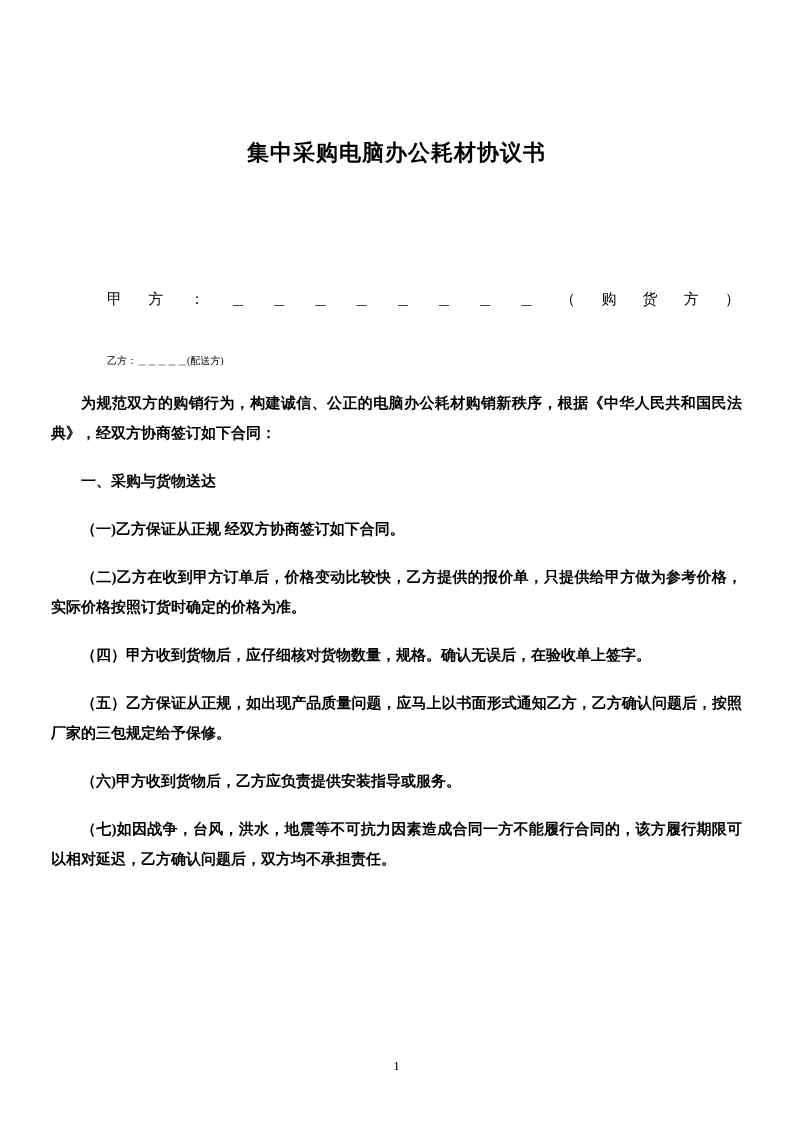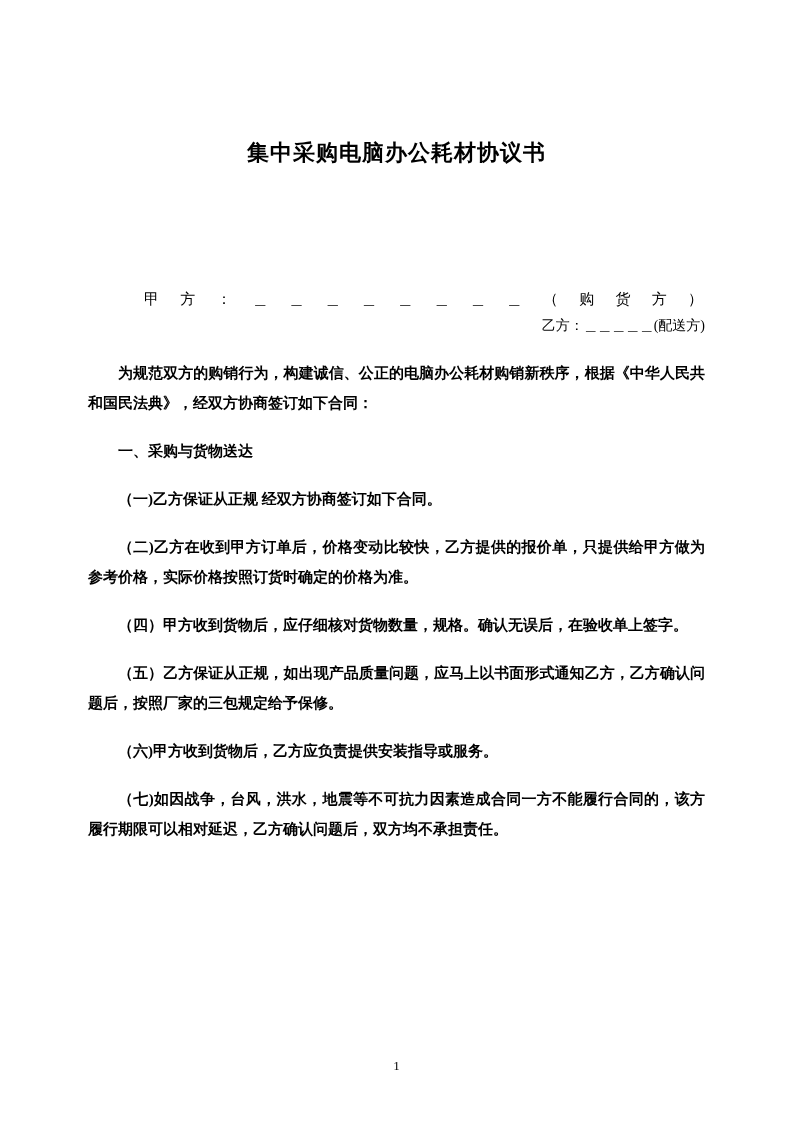--- a/index.html
+++ b/index.html
@@ -12,21 +12,21 @@
     height: 1122px;
     font-family: "Liberation Serif", "DejaVu Serif", serif;
     color: #000000;
     position: relative;
     overflow: hidden;
   }
   .page {
     width: 793px;
     height: 1122px;
     box-sizing: border-box;
-    padding: 0 88px;
+    padding: 0 51px;
     position: relative;
   }
   .doc-title {
     text-align: center;
     font-family: "Liberation Sans", "DejaVu Sans", sans-serif;
     font-size: 22px;
     font-weight: bold;
     letter-spacing: 1px;
     margin: 0;
     padding-top: 138px;
@@ -36,24 +36,24 @@
     margin-top: 116px;
     font-size: 15px;
     line-height: 1.9;
     padding-left: 56px;
     padding-right: 2px;
     text-align: justify;
     text-align-last: justify;
     white-space: nowrap;
   }
   .party-b {
-    font-size: 14px;
+    margin-top: 38px;
+    font-size: 10px;
     line-height: 1.9;
     padding-left: 56px;
-    text-align: right;
   }
   p.body-text {
     font-size: 15px;
     line-height: 2.0;
     margin: 18px 0 0 0;
     text-align: justify;
     text-indent: 2em;
     font-weight: bold;
   }
   p.section-head {

